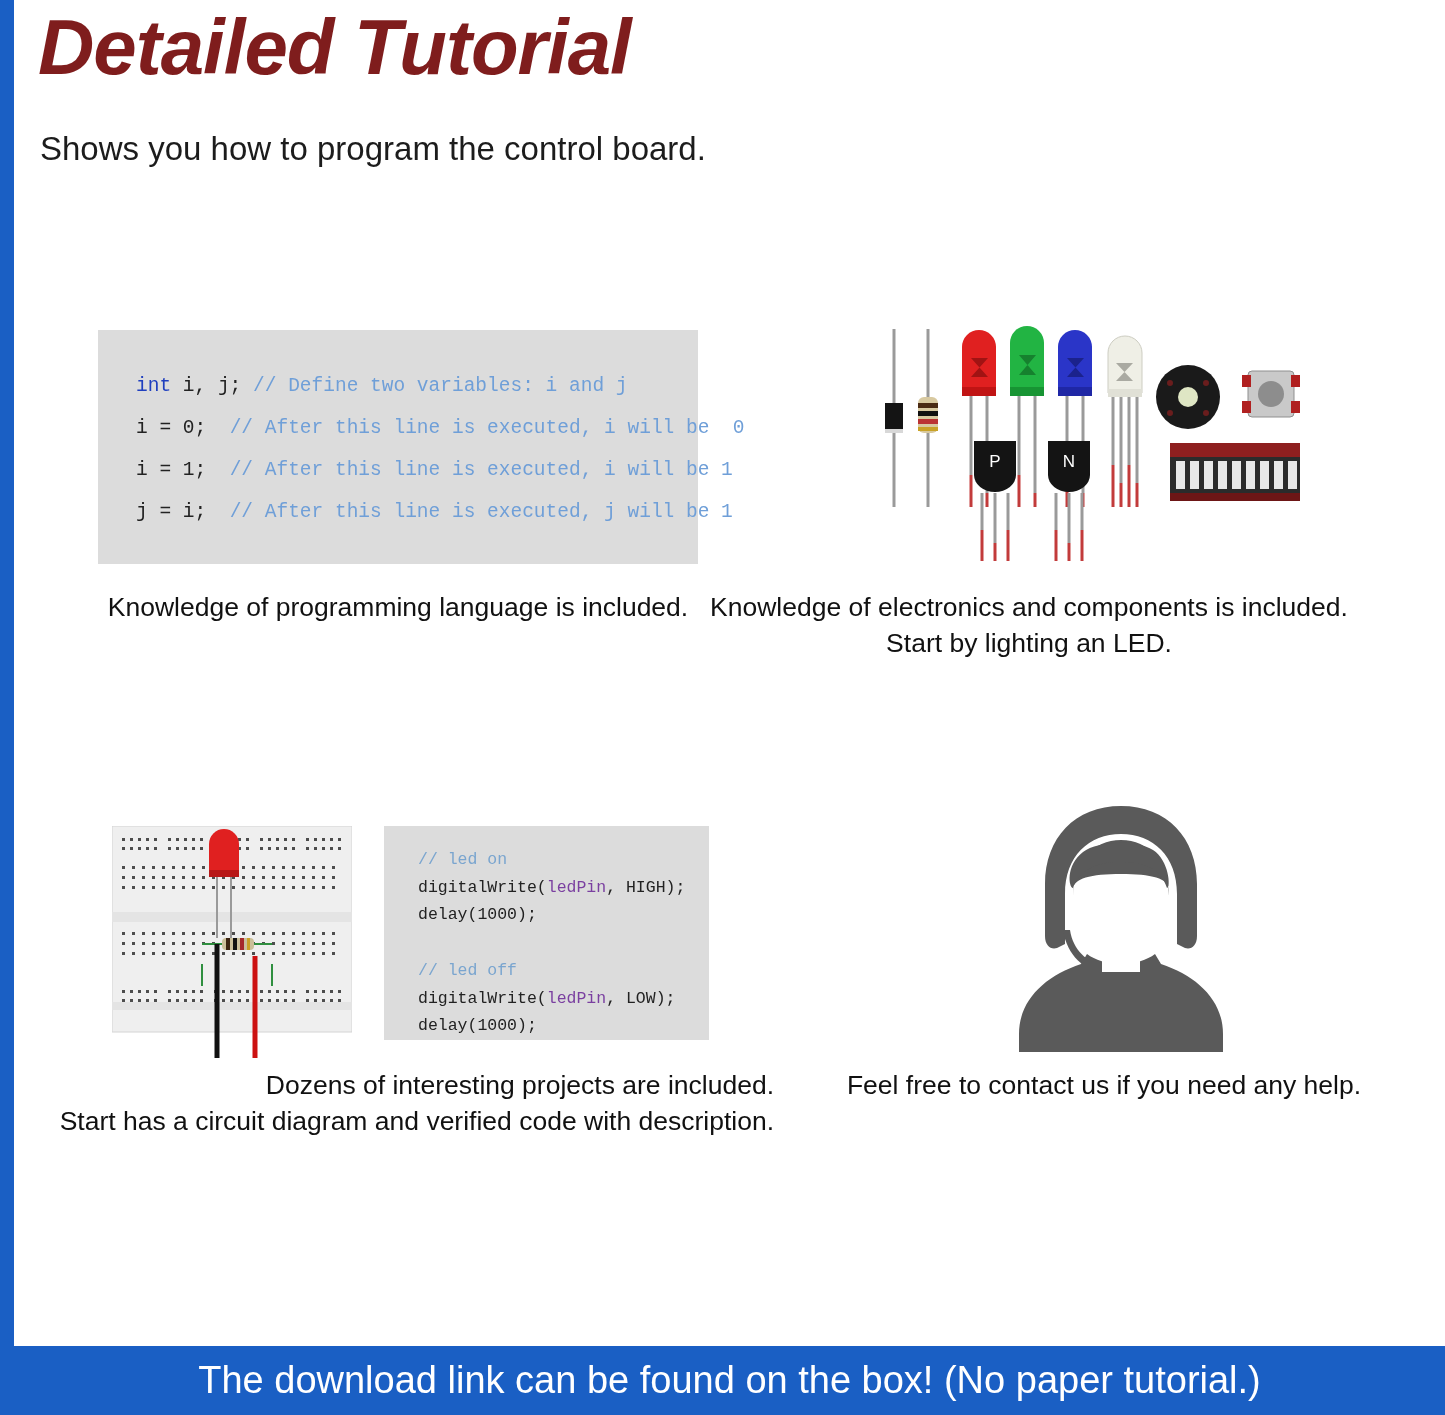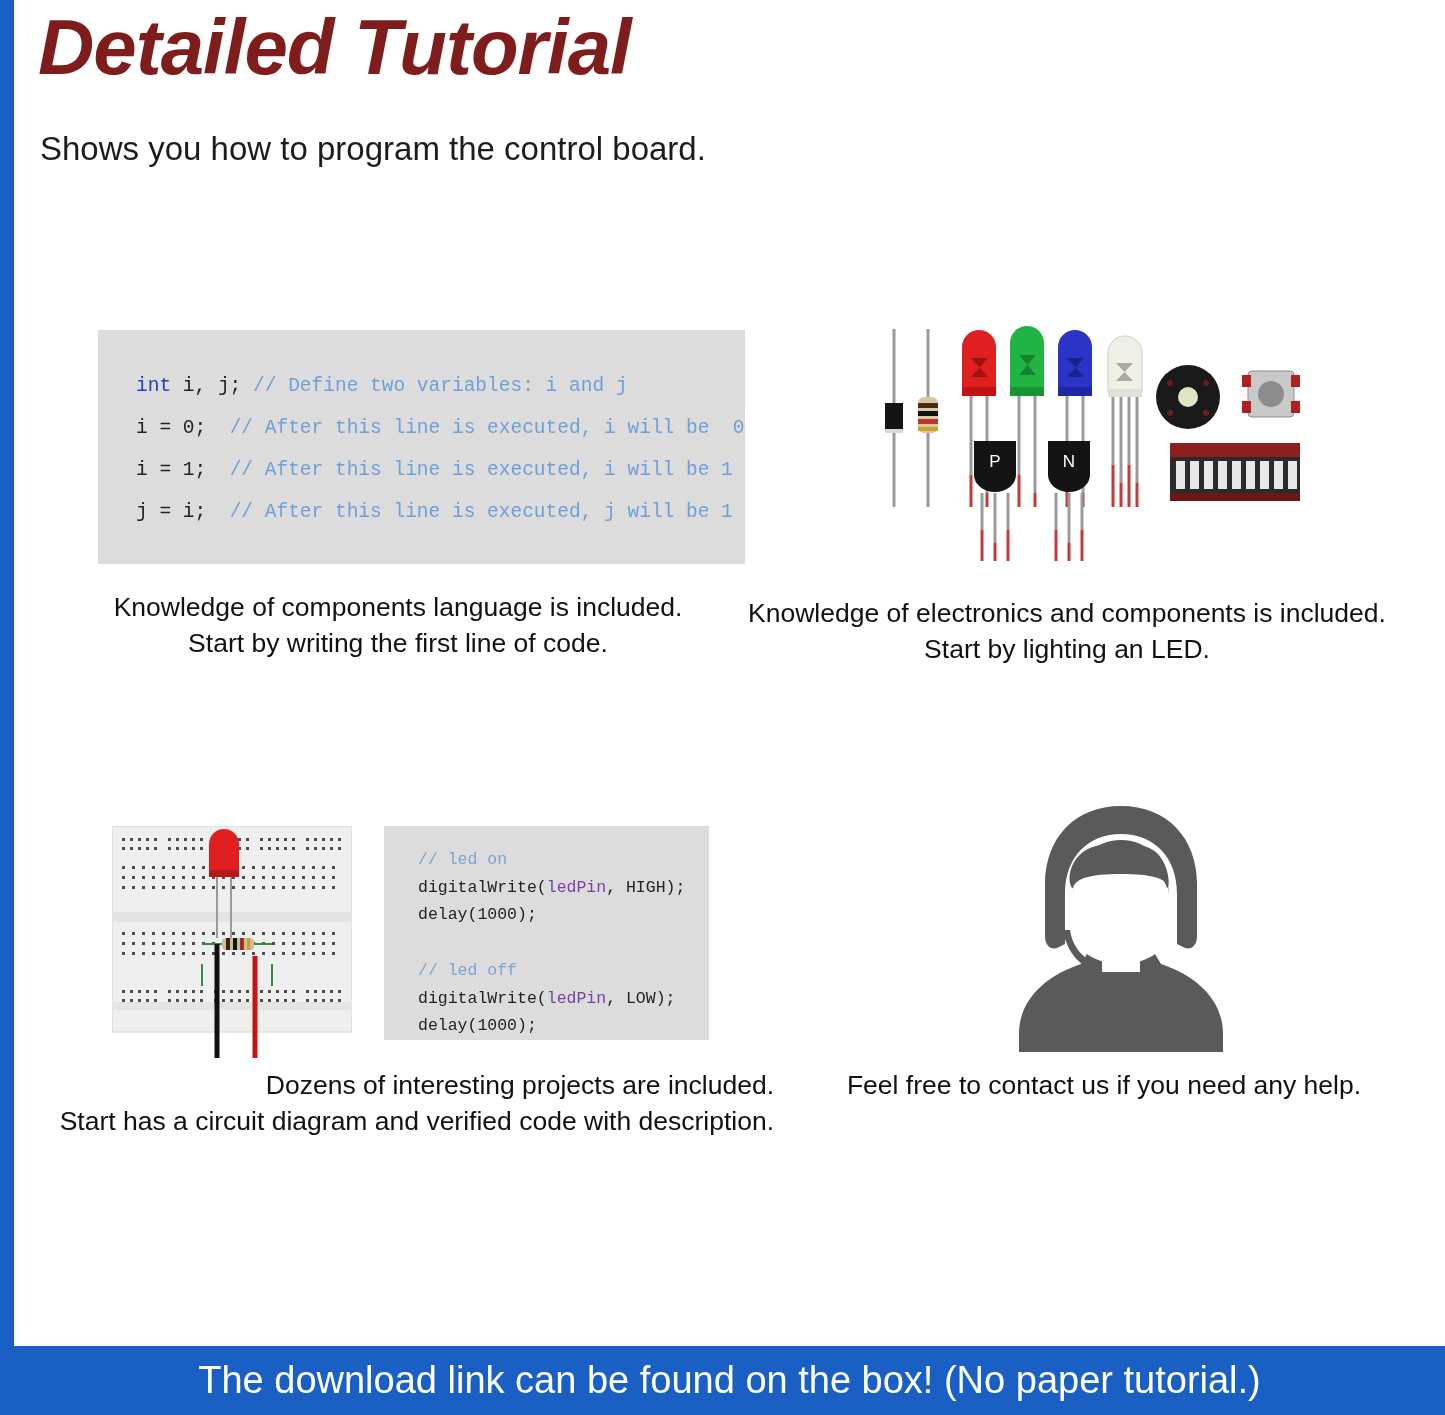--- a/index.html
+++ b/index.html
@@ -50,21 +50,21 @@
     text-align: center;
     font-size: 26.5px;
     color: #111;
     line-height: 1.34;
   }
 
   
   .code-block-1 {
     position: absolute;
     left: 84px; top: 330px;
-    width: 647px; height: 234px;
+    width: 600px; height: 234px;
     background: #dcdcdc;
     padding: 0;
   }
   .code-block-1 .code-inner {
     padding: 36px 0 0 38px;
     font-family: "Liberation Mono", monospace;
     font-size: 19.5px;
     line-height: 2.15;
     white-space: pre;
     color: #222;
@@ -135,22 +135,21 @@
   <div class="subtitle">Shows you how to program the control board.</div>
 
   <div class="code-block-1">
     <div class="code-inner"><span class="kw">int</span><span> i, j; </span><span class="cm">// Define two variables: i and j</span>
 <span>i = 0;  </span><span class="cm">// After this line is executed, i will be  0</span>
 <span>i = 1;  </span><span class="cm">// After this line is executed, i will be 1</span>
 <span>j = i;  </span><span class="cm">// After this line is executed, j will be 1</span></div>
   </div>
 
   <div class="cell-caption" style="left:24px; top:590px; width:720px;">
-    <div>Knowledge of components language is included.</div>
-    <div>Start by writing the first line of code.</div>
+    <div>Knowledge of programming language is included.</div>
   </div>
 
   <div class="components">
     <svg width="450" height="240" viewBox="0 0 450 240" xmlns="http://www.w3.org/2000/svg">
 
       <g>
         <line x1="24" y1="4" x2="24" y2="182" stroke="#9a9a9a" stroke-width="3"></line>
         <rect x="15" y="78" width="18" height="30" fill="#141414"></rect>
         <rect x="15" y="104" width="18" height="4" fill="#d8d8d8"></rect>
       </g>
@@ -260,21 +259,21 @@
           <rect x="376" y="136" width="9" height="28"></rect>
           <rect x="390" y="136" width="9" height="28"></rect>
           <rect x="404" y="136" width="9" height="28"></rect>
           <rect x="418" y="136" width="9" height="28"></rect>
         </g>
         <rect x="300" y="168" width="130" height="8" fill="#6d1616"></rect>
       </g>
     </svg>
   </div>
 
-  <div class="cell-caption" style="left:688px; top:590px; width:730px;margin-top:6px;">
+  <div class="cell-caption" style="left:650px; top:590px; width:730px;">
     <div>Knowledge of electronics and components is included.</div>
     <div>Start by lighting an LED.</div>
   </div>
 
   <div class="breadboard-wrap">
     <svg width="240" height="232" viewBox="0 0 240 232" xmlns="http://www.w3.org/2000/svg">
       <rect x="0" y="0" width="240" height="206" fill="#efefef" stroke="#d4d4d4"></rect>
 
       <g fill="#4a4a4a">
 

